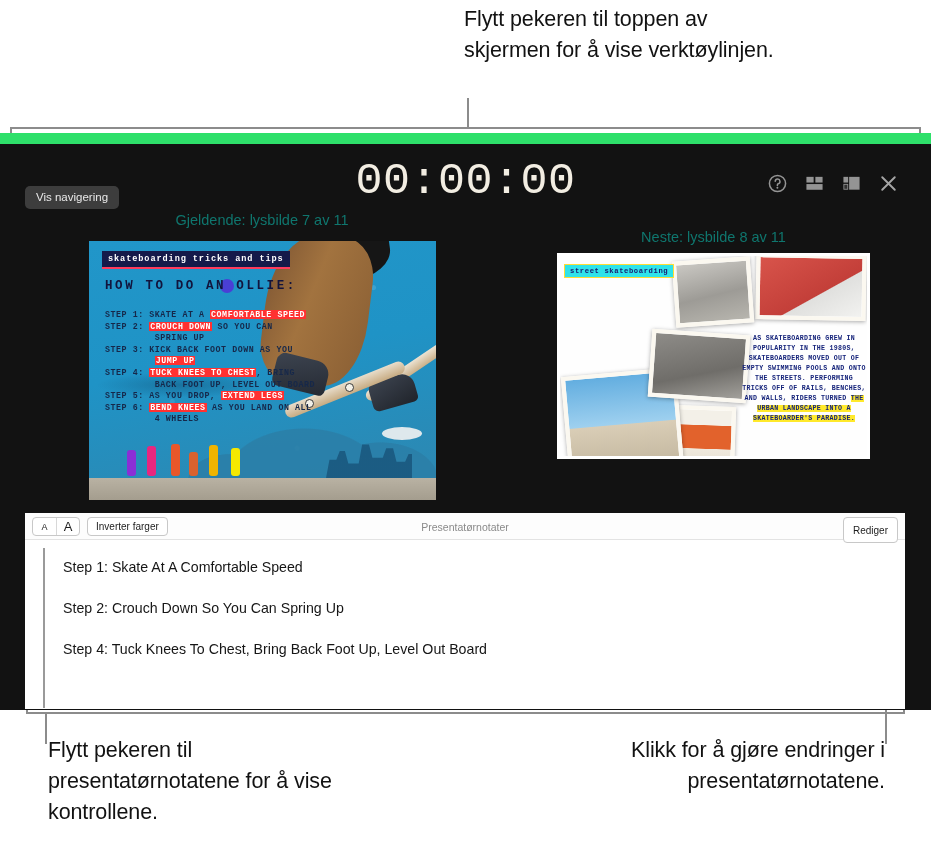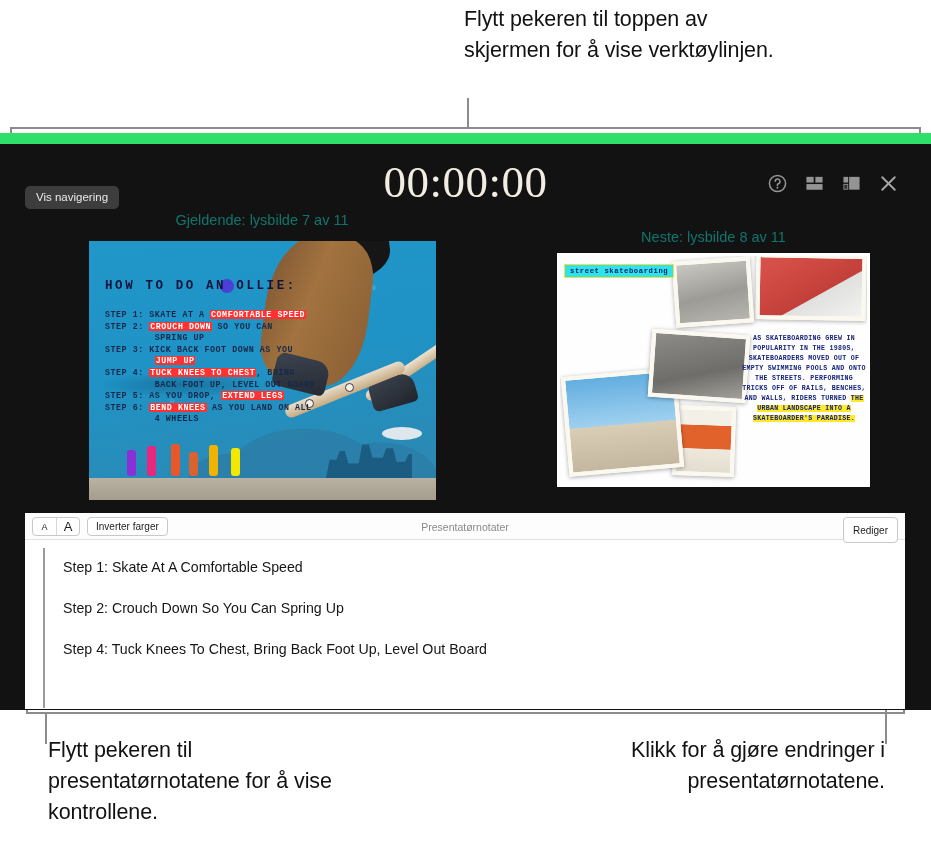--- a/index.html
+++ b/index.html
@@ -57,35 +57,35 @@
     position: absolute; left: 25px; top: 22px;
     padding: 5px 11px 6px;
     background: #3d3d3d; color: #e8e8e8;
     border-radius: 5px; font-size: 11.5px;
     border: none; white-space: nowrap; margin-top: 20px;
   }
   .timer {
     position: absolute; left: 0; top: 12px; width: 931px;
     text-align: center; color: #f2ede2;
     font-size: 45px; font-weight: 300; letter-spacing: 0.5px;
-    font-family: Liberation Serif, serif;
+    font-family: Liberation Mono, monospace;
   }
   .tb-icons { position: absolute; right: 33px; top: 30px; display: flex; gap: 18px; align-items: center; }
   .tb-icon { width: 19px; height: 19px; display: block; opacity: .78; }
 
   
   .slide-label {
     position: absolute; color: #0f766e; font-size: 14.5px; text-align: center;
   }
   #label-current { left: 88px; top: 212px; width: 348px; }
   #label-next    { left: 556px; top: 229px; width: 315px; }
 
   .slide-frame { position: absolute; overflow: hidden; background: #fff; }
   #slide-current { left: 89px; top: 241px; width: 347px; height: 259px; }
-  #slide-next    { left: 557px; top: 253px; width: 313px; height: 234px;
+  #slide-next    { left: 557px; top: 253px; width: 313px; height: 206px;
                    border: 3px solid #fff; }
 
   
   .sk-bg {
     position: absolute; inset: 0;
     background:
       radial-gradient(circle at 82% 18%, rgba(255,255,255,.13) 0 2px, transparent 3px),
       radial-gradient(circle at 24% 62%, rgba(255,255,255,.10) 0 2px, transparent 3px),
       radial-gradient(circle at 60% 80%, rgba(255,255,255,.08) 0 2px, transparent 3px),
       linear-gradient(170deg, #2196c9 0%, #1f93c6 45%, #2f86ae 100%);
@@ -356,20 +356,21 @@
 
     <div class="sk-short"></div>
     <div class="sk-leg"></div>
     <div class="sk-board2"></div>
     <div class="sk-shoe2"></div>
     <div class="sk-board"></div>
     <div class="sk-wheel" style="left:216px;top:158px;"></div>
     <div class="sk-wheel" style="left:256px;top:142px;"></div>
     <div class="sk-shoe"></div>
 
+    <div class="sk-title">skateboarding tricks and tips</div>
     <div class="sk-head">HOW TO DO AN OLLIE:</div>
     <div class="sk-steps">
         <div><span>STEP 1: </span><span>SKATE AT A </span><span class="hl">COMFORTABLE SPEED</span></div>
         <div><span>STEP 2: </span><span class="hl">CROUCH DOWN</span><span> SO YOU CAN</span></div>
         <div><span>&nbsp;&nbsp;&nbsp;&nbsp;&nbsp;&nbsp;&nbsp;&nbsp;&nbsp;</span><span>SPRING UP</span></div>
         <div><span>STEP 3: </span><span>KICK BACK FOOT DOWN AS YOU</span></div>
         <div><span>&nbsp;&nbsp;&nbsp;&nbsp;&nbsp;&nbsp;&nbsp;&nbsp;&nbsp;</span><span class="hl">JUMP UP</span></div>
         <div><span>STEP 4: </span><span class="hl">TUCK KNEES TO CHEST</span><span>, BRING</span></div>
         <div><span>&nbsp;&nbsp;&nbsp;&nbsp;&nbsp;&nbsp;&nbsp;&nbsp;&nbsp;</span><span>BACK FOOT UP, LEVEL OUT BOARD</span></div>
         <div><span>STEP 5: </span><span>AS YOU DROP, </span><span class="hl">EXTEND LEGS</span></div>

